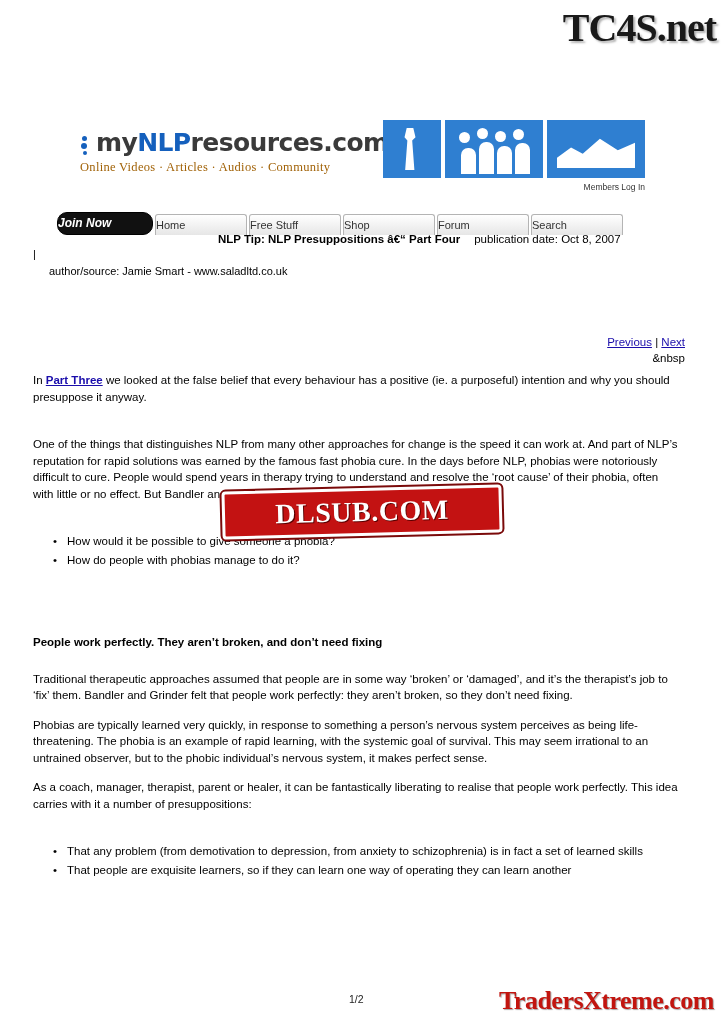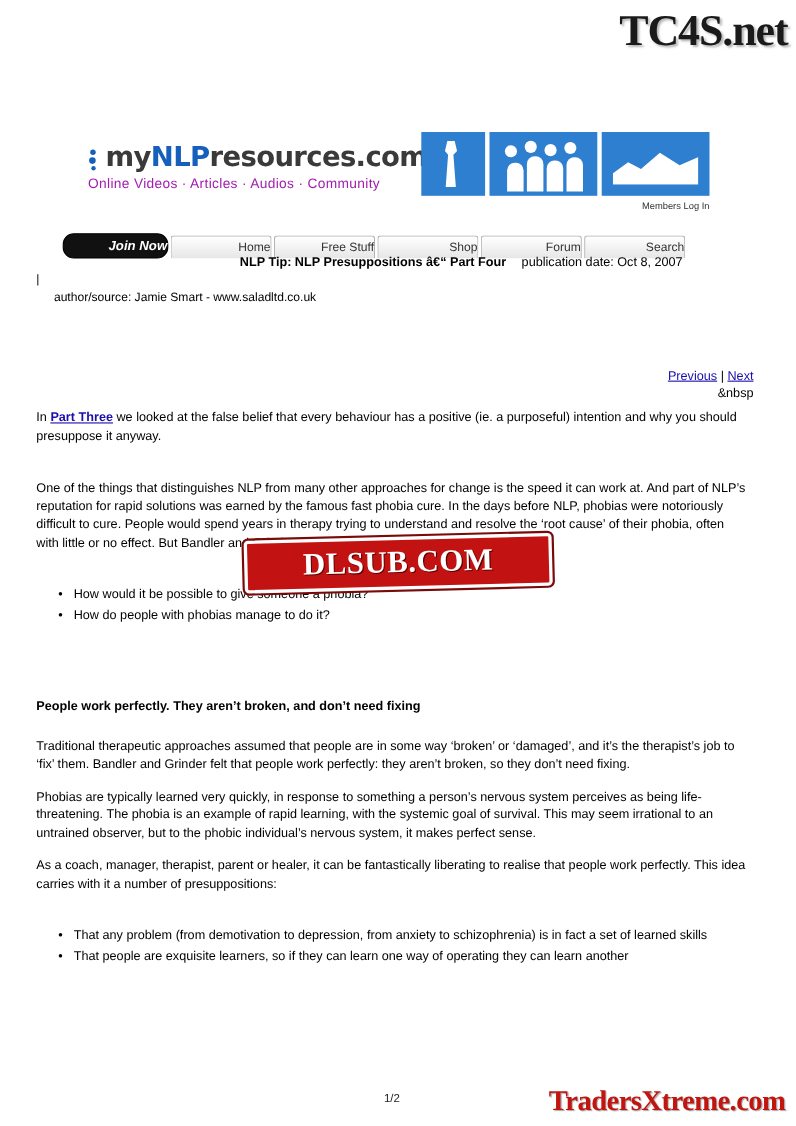--- a/index.html
+++ b/index.html
@@ -72,23 +72,23 @@
   .logo-dots i {
     position: absolute;
     background: #1560bd;
     border-radius: 50%;
     display: block;
   }
   .logo-dots i:nth-child(1) { width: 5px; height: 5px; left: 2px; top: 3px; }
   .logo-dots i:nth-child(2) { width: 6px; height: 6px; left: 1px; top: 10px; }
   .logo-dots i:nth-child(3) { width: 4px; height: 4px; left: 3px; top: 18px; }
   .logo-line2 {
-    font-family: Liberation Sans, sans-serif;
+    font-family: Liberation Serif, serif;
     font-size: 12.5px;
-    color: #a21caf;
+    color: #a16207;
     letter-spacing: 0.3px;
     margin-top: 3px;
     white-space: nowrap;
   }
 
   .banner-images {
     position: absolute;
     left: 350px;
     top: 0;
     width: 262px;
@@ -147,21 +147,21 @@
     left: 24px;
     top: 92px;
     display: flex;
     align-items: flex-end;
     gap: 2px;
   }
   .tab {
     width: 90px;
     height: 20px;
     line-height: 20px;
-    text-align: right;
+    text-align: left;
     font-size: 11px;
     color: #333;
     background: linear-gradient(#ffffff, #e6e6e6);
     border: 1px solid #b4b4b4;
     border-bottom: none;
     border-radius: 3px 3px 0 0;
   }
   .tab.join {
     background: #111111;
     color: #ffffff;

